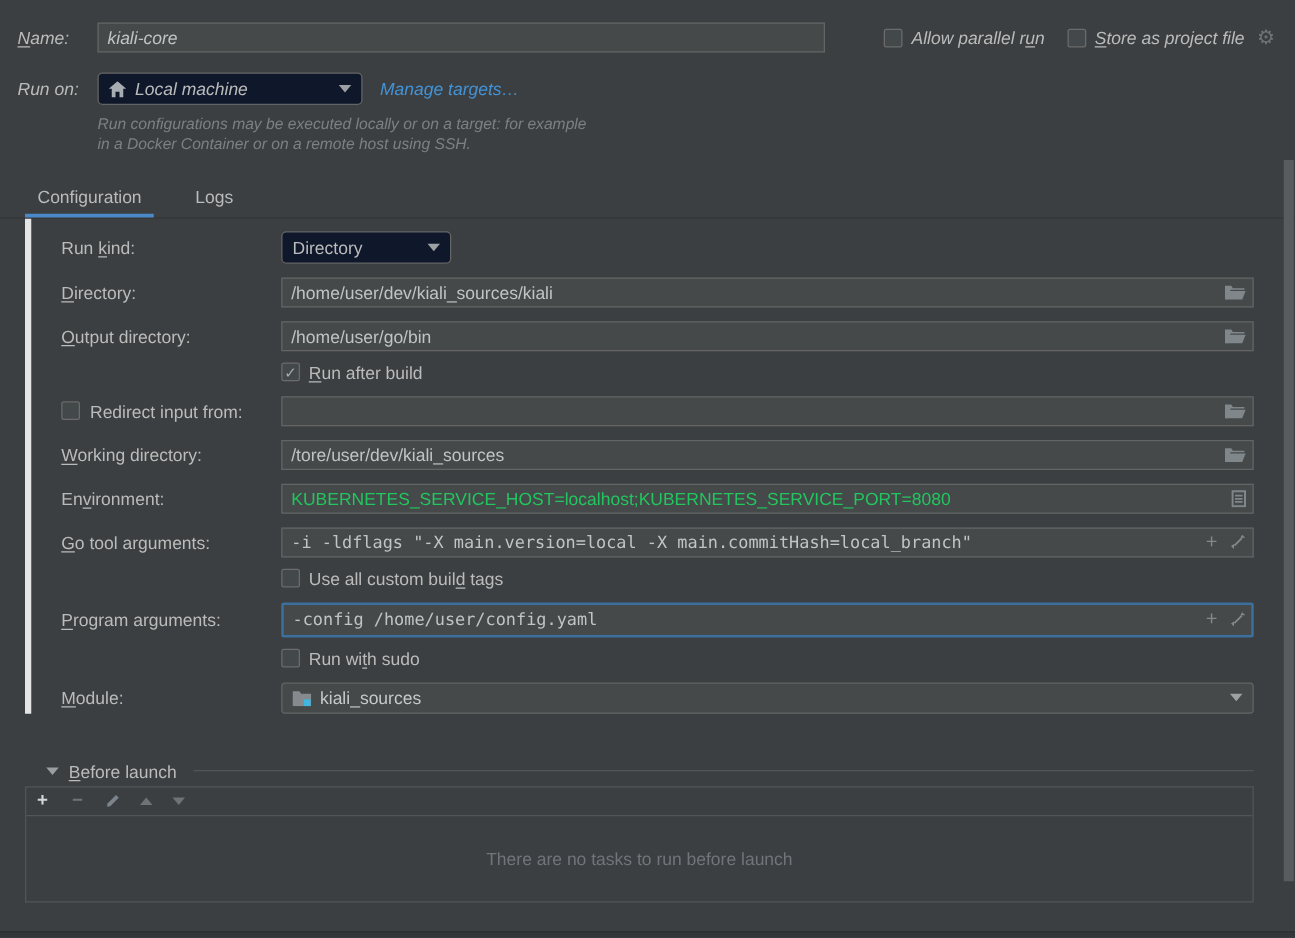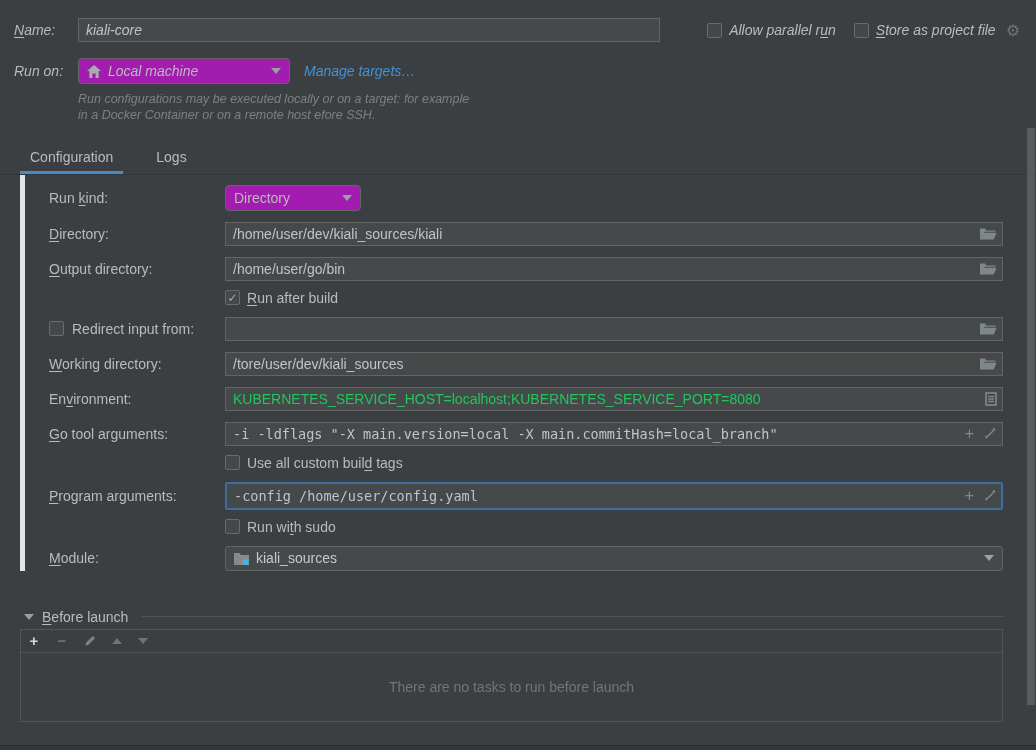--- a/index.html
+++ b/index.html
@@ -37,21 +37,21 @@
     border-radius: 2px;
     background: #43494a;
     display: flex; align-items: center; justify-content: center;
     font-size: 12px; color: transparent; line-height: 1;
   }
   .checkbox.checked { color: #a8adb0; }
   .gear { color: #6e7376; font-size: 16px; margin-left: -8px; }
 
   .runon-row { margin-top: 16px; }
   .combo {
-    background: #a21caf;
+    background: #0f172a;
     border: 1px solid #646464;
     border-radius: 4px;
     height: 26px;
     display: flex; align-items: center;
     padding: 0 8px;
     gap: 7px;
   }
   .runon-combo { width: 212px; }
   .combo .arrow { margin-left: auto; }
   .tri-down {
@@ -106,21 +106,21 @@
   }
   .runkind-combo { width: 136px; height: 26px; }
   .inline-check { grid-column: 2; }
   .module-combo { width: 100%; height: 25px; border-radius: 3px; background: #45494a; }
   .plus-ico { color: #85898c; font-size: 16px; line-height: 1; }
 
   
   .bl-header {
     margin-top: 34px;
     display: flex; align-items: center;
-    padding-left: 24px; padding-right: 33px;
+    padding-left: 37px; padding-right: 33px;
     gap: 8px; height: 24px;
   }
   .bl-collapse {
     width: 0; height: 0;
     border-left: 5px solid transparent;
     border-right: 5px solid transparent;
     border-top: 6px solid #9a9ea1;
   }
   .bl-line { flex: 1; height: 1px; background: #515556; margin-left: 6px; }
   .bl-panel {
@@ -199,21 +199,21 @@
           </svg>
       </span>
       <span>Local machine</span>
       <span class="arrow tri-down"></span>
     </div>
     <span class="link">Manage targets…</span>
   </div>
 
   <div class="help-text">
     <div>Run configurations may be executed locally or on a target: for example</div>
-    <div>in a Docker Container or on a remote host efore SSH.</div>
+    <div>in a Docker Container or on a remote host using SSH.</div>
   </div>
 </div>
 
 <div class="tabbar">
   <div class="tab active">Configuration</div>
   <div class="tab">Logs</div>
 </div>
 
 <div class="panel">
   <div class="form" style="padding-left:20px;">

